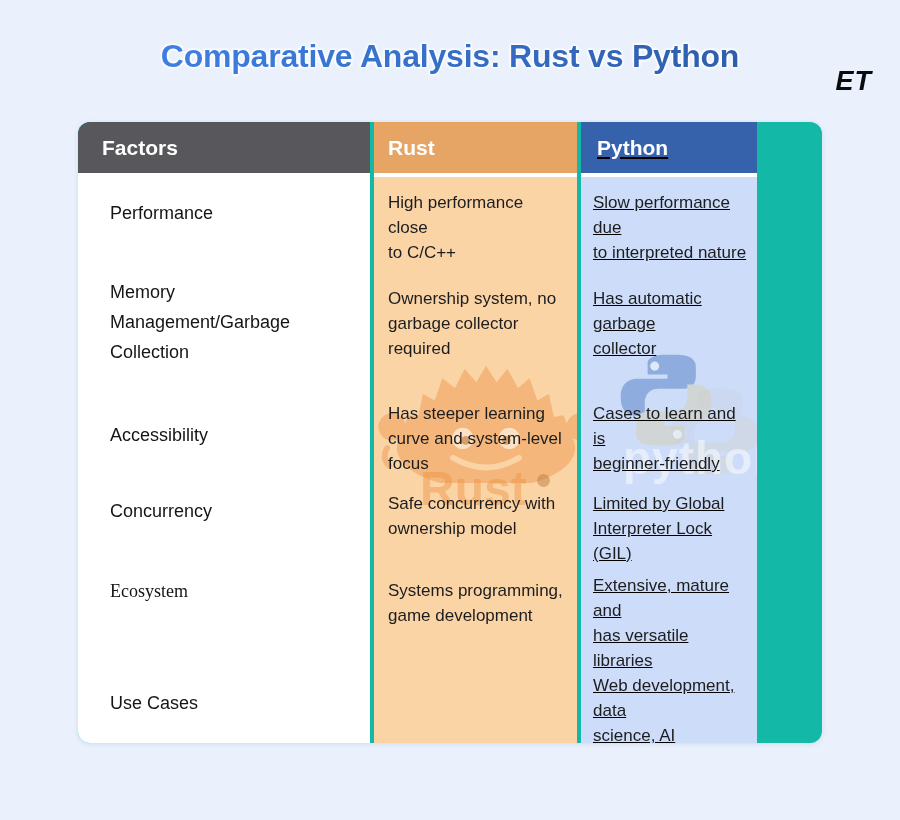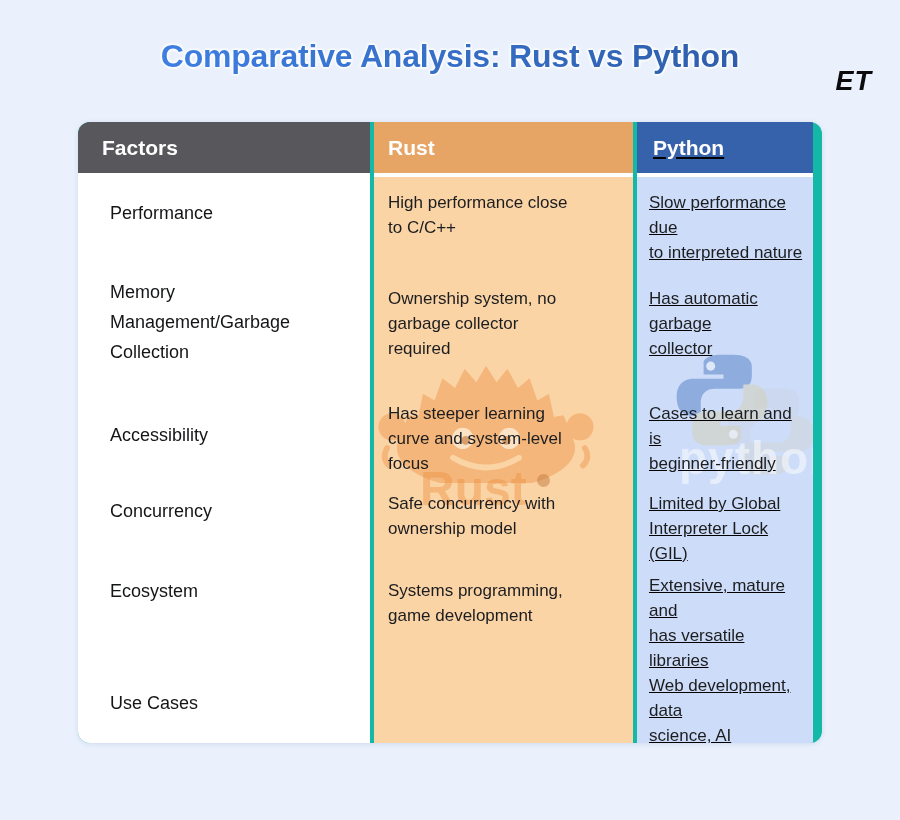--- a/index.html
+++ b/index.html
@@ -45,21 +45,21 @@
     width:744px; height:621px;
     background:#14b8a6;
     border-radius:12px;
     overflow:hidden;
     display:flex;
     gap:4px;
     box-shadow:0 1px 5px rgba(110,135,180,0.22);
   }
   .col { display:flex; flex-direction:column; }
   .col-factors { width:292px; }
-  .col-rust    { width:259px; }
+  .col-rust    { width:203px; }
   .col-python  { width:176px;text-decoration:underline; }
 
   .hdr {
     height:51px; flex:0 0 51px;
     display:flex; align-items:center;
     color:#fff; font-size:21px; font-weight:700;
   }
   .hdr-factors { background:#58585c; padding-left:24px; }
   .hdr-rust    { background:#e7a565; padding-left:14px; }
   .hdr-python  { background:#3662ac; padding-left:16px; }
@@ -84,21 +84,21 @@
   .cell.r6 { padding-top:18px; }
 
   .label {
     font-size:18px; line-height:30px; color:#141517;
     padding:0 12px 0 32px;
   }
   .label.r1 { padding-top:21px; }
   .label.r2 { padding-top:4px; }
   .label.r3 { padding-top:32px; }
   .label.r4 { padding-top:18px; }
-  .label.r5 { padding-top:16px; }
+  .label.r5 { padding-top:16px;font-family:Liberation Serif, serif; }
   .label.r6 { padding-top:33px; }
 
   
   .wm-crab {
     position:absolute; z-index:1;
     top:180px; left:4px; width:216px; height:126px;
   }
   .wm-text-rust {
     position:absolute; z-index:1;
     top:288px; left:46px;

